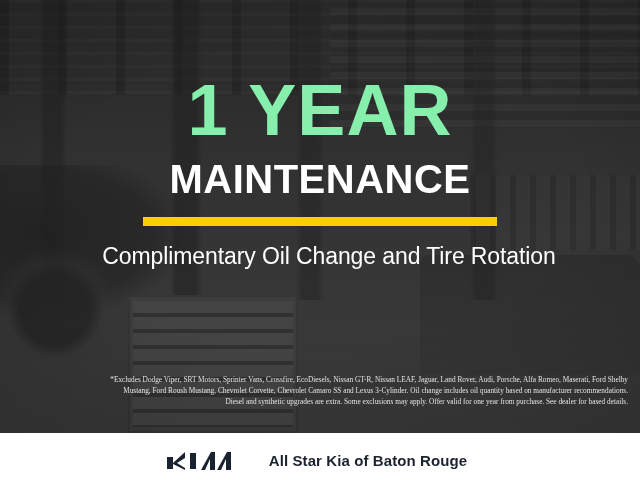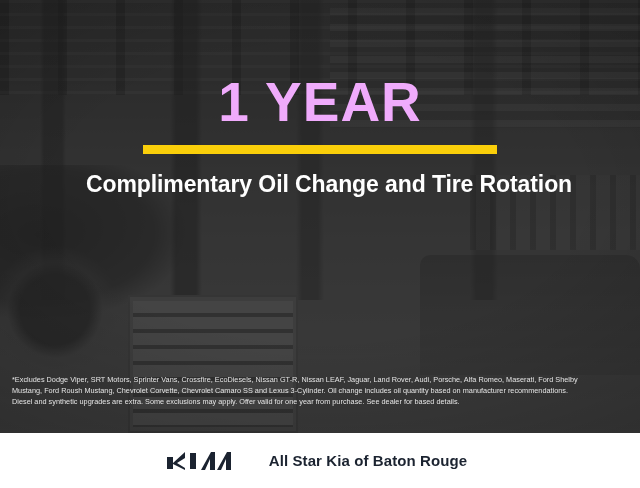--- a/index.html
+++ b/index.html
@@ -126,25 +126,25 @@
   
   .hero-content {
     position:absolute; inset:0;
     display:flex; flex-direction:column;
     align-items:center;
     text-align:center;
   }
 
   .headline-year {
     margin-top:78px;
-    font-size:55px;
+    font-size:72px;
     line-height:.9;
     font-weight:bold;
     letter-spacing:1px;
-    color:#f0abfc;
+    color:#86efac;
     white-space:nowrap;
   }
 
   .headline-sub {
     margin-top:16px;
     font-size:40px;
     line-height:1.04;
     font-weight:bold;
     letter-spacing:.5px;
     color:#ffffff;
@@ -154,35 +154,36 @@
   .rule {
     margin-top:17px;
     width:354px; height:9px;
     background:#FACF0A;
   }
 
   .offer {
     margin-top:16px;
     font-size:23px;
     line-height:1.28;
-    font-weight:bold;
+    font-weight:normal;
     color:#ffffff;
     letter-spacing:-.1px;
     margin-left:18px;
   }
 
   .disclaimer {
     position:absolute;
     left:12px; right:12px;
     top:374px;
     font-size:7.3px;
     line-height:1.52;
     color:#e4e4e4;
-    text-align:left;
+    text-align:right;
     letter-spacing:.01px;
+    font-family:Liberation Serif, serif;
   }
   .disclaimer p { margin:0; }
 
   
   .footer {
     position:absolute;
     left:0; top:433px;
     width:632px; height:55px;
     background:#ffffff;
     display:flex;
@@ -213,20 +214,21 @@
     <div class="photo-layer photo-bench"></div>
     <div class="photo-layer photo-lift"></div>
     <div class="photo-layer photo-car"></div>
     <div class="photo-layer photo-wheel"></div>
     <div class="photo-layer photo-toolchest"></div>
     <div class="hero-scrim"></div>
     <div class="hero-vignette"></div>
 
     <div class="hero-content">
       <div class="headline-year">1 YEAR</div>
+      <div class="headline-sub">MAINTENANCE</div>
 
       <div class="rule"></div>
 
       <div class="offer">Complimentary Oil Change and Tire Rotation</div>
     </div>
 
     <div class="disclaimer">
       <p>*Excludes Dodge Viper, SRT Motors, Sprinter Vans, Crossfire, EcoDiesels, Nissan GT-R, Nissan LEAF, Jaguar, Land Rover, Audi, Porsche, Alfa Romeo, Maserati, Ford Shelby</p>
       <p>Mustang, Ford Roush Mustang, Chevrolet Corvette, Chevrolet Camaro SS and Lexus 3-Cylinder. Oil change includes oil quantity based on manufacturer recommendations.</p>
       <p>Diesel and synthetic upgrades are extra. Some exclusions may apply. Offer valid for one year from purchase. See dealer for based details.</p>

